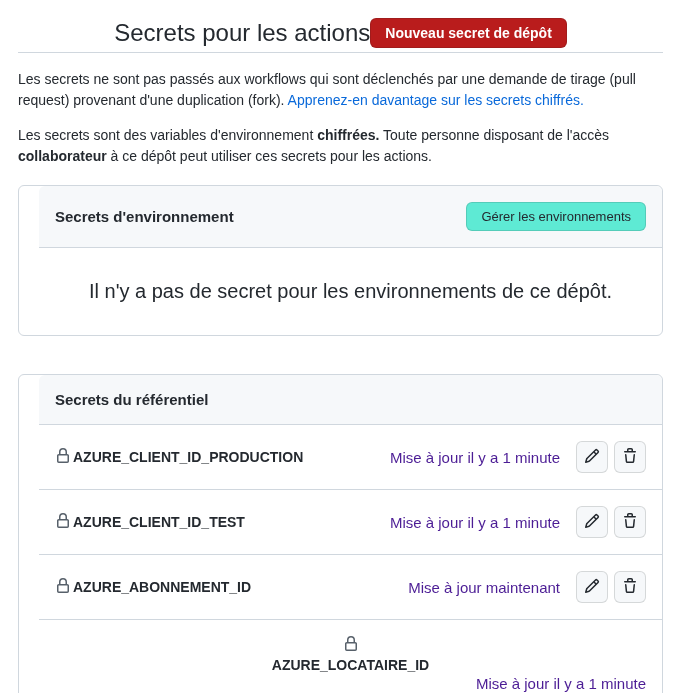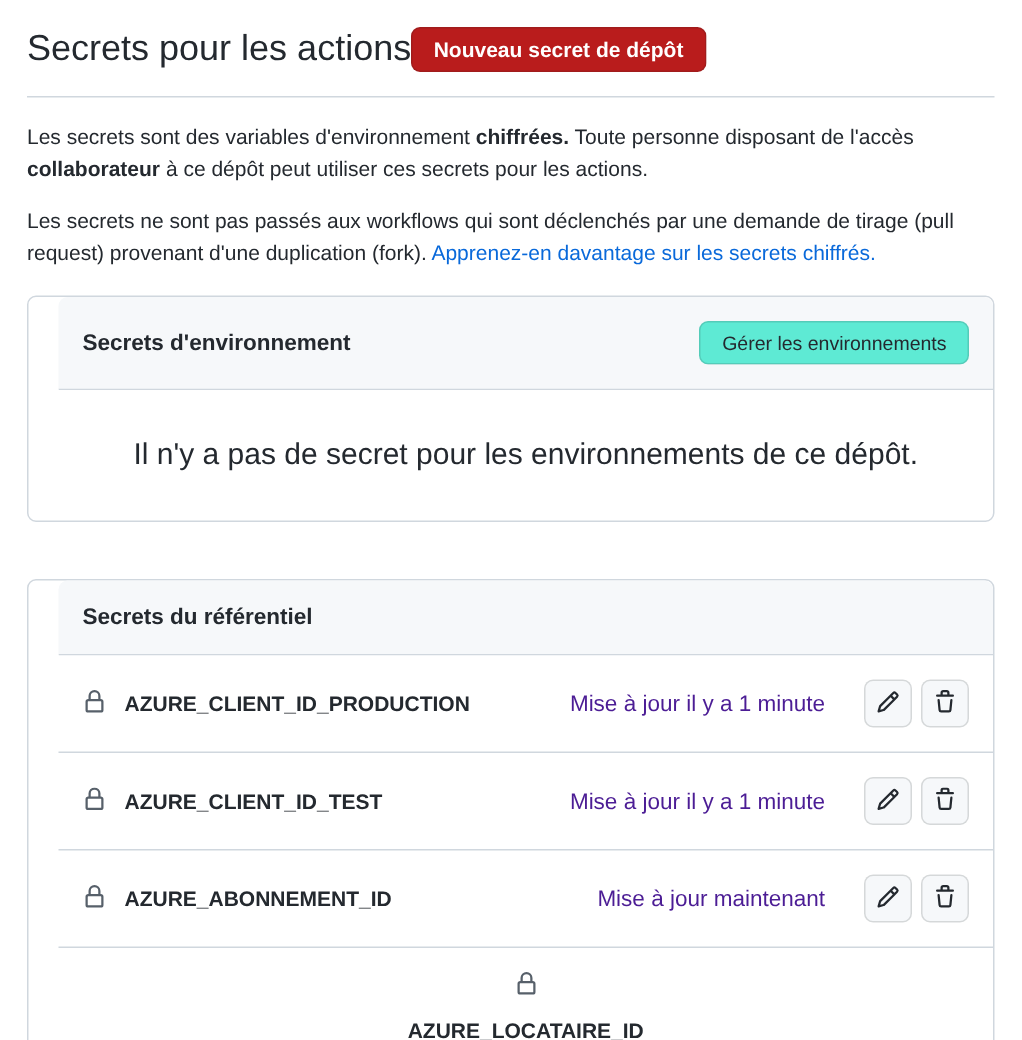--- a/index.html
+++ b/index.html
@@ -6,23 +6,23 @@
     body {
       font-family: -apple-system, BlinkMacSystemFont, "Segoe UI", Helvetica, Arial, sans-serif;
       font-size: 14px;
       color: #24292f;
       background: #fff;
       padding: 18px;
       width: 681px;
     }
     .header-row {
       display: flex;
-      justify-content: flex-start;
-      align-items: center;
-      padding-bottom: 16px;
+      justify-content: center;
+      align-items: center;
+      padding-bottom: 4px;
       border-bottom: 1px solid #d0d7de;
       margin-bottom: 16px;
     }
     h1 { font-size: 24px; font-weight: 400; }
     .btn-primary {
       background: #b91c1c;
       color: #fff;
       border: 1px solid rgba(27,31,36,0.15);
       border-radius: 6px;
       padding: 6px 14px;
@@ -63,21 +63,21 @@
       padding: 32px 16px;
       text-align: center;
       font-size: 20px;
       color: #24292f;
     }
     .secret-row {
       padding: 16px;
       border-bottom: 1px solid #d0d7de;
       display: flex;
       align-items: center;
-      gap: 12px;
+      gap: 2px;
     }
     .secret-row:last-child { border-bottom: none; flex-direction: column; }
     .secret-name { font-weight: 600; font-size: 14px; flex: 0 0 auto; }
     .secret-updated {
       margin-left: auto;
       font-size: 15px;
       color: #4c1d95;
       text-align: right;
     }
     .actions { display: flex; gap: 6px; margin-left: 14px; }
@@ -99,24 +99,24 @@
 </head>
 <body>
 
 <div class="header-row">
   <h1>Secrets pour les actions</h1>
   <button class="btn-primary">Nouveau secret de dépôt</button>
 </div>
 
 <div class="intro">
   <p>
-    <span>Les secrets sont des variables d'environnement </span><b>chiffrées.</b><span> Toute personne disposant de l'accès </span><b>collaborateur</b><span> à ce dépôt peut utiliser ces secrets pour les actions.</span>
+    <span>Les secrets ne sont pas passés aux workflows qui sont déclenchés par une demande de tirage (pull request) provenant d'une duplication (fork). </span><a href="#">Apprenez-en davantage sur les secrets chiffrés.</a>
   </p>
   <p>
-    <span>Les secrets ne sont pas passés aux workflows qui sont déclenchés par une demande de tirage (pull request) provenant d'une duplication (fork). </span><a href="#">Apprenez-en davantage sur les secrets chiffrés.</a>
+    <span>Les secrets sont des variables d'environnement </span><b>chiffrées.</b><span> Toute personne disposant de l'accès </span><b>collaborateur</b><span> à ce dépôt peut utiliser ces secrets pour les actions.</span>
   </p>
 </div>
 
 <div class="panel">
   <div class="panel-header">
     <span class="panel-title">Secrets d'environnement</span>
     <button class="btn-secondary">Gérer les environnements</button>
   </div>
   <div class="panel-empty">Il n'y a pas de secret pour les environnements de ce dépôt.</div>
 </div>

